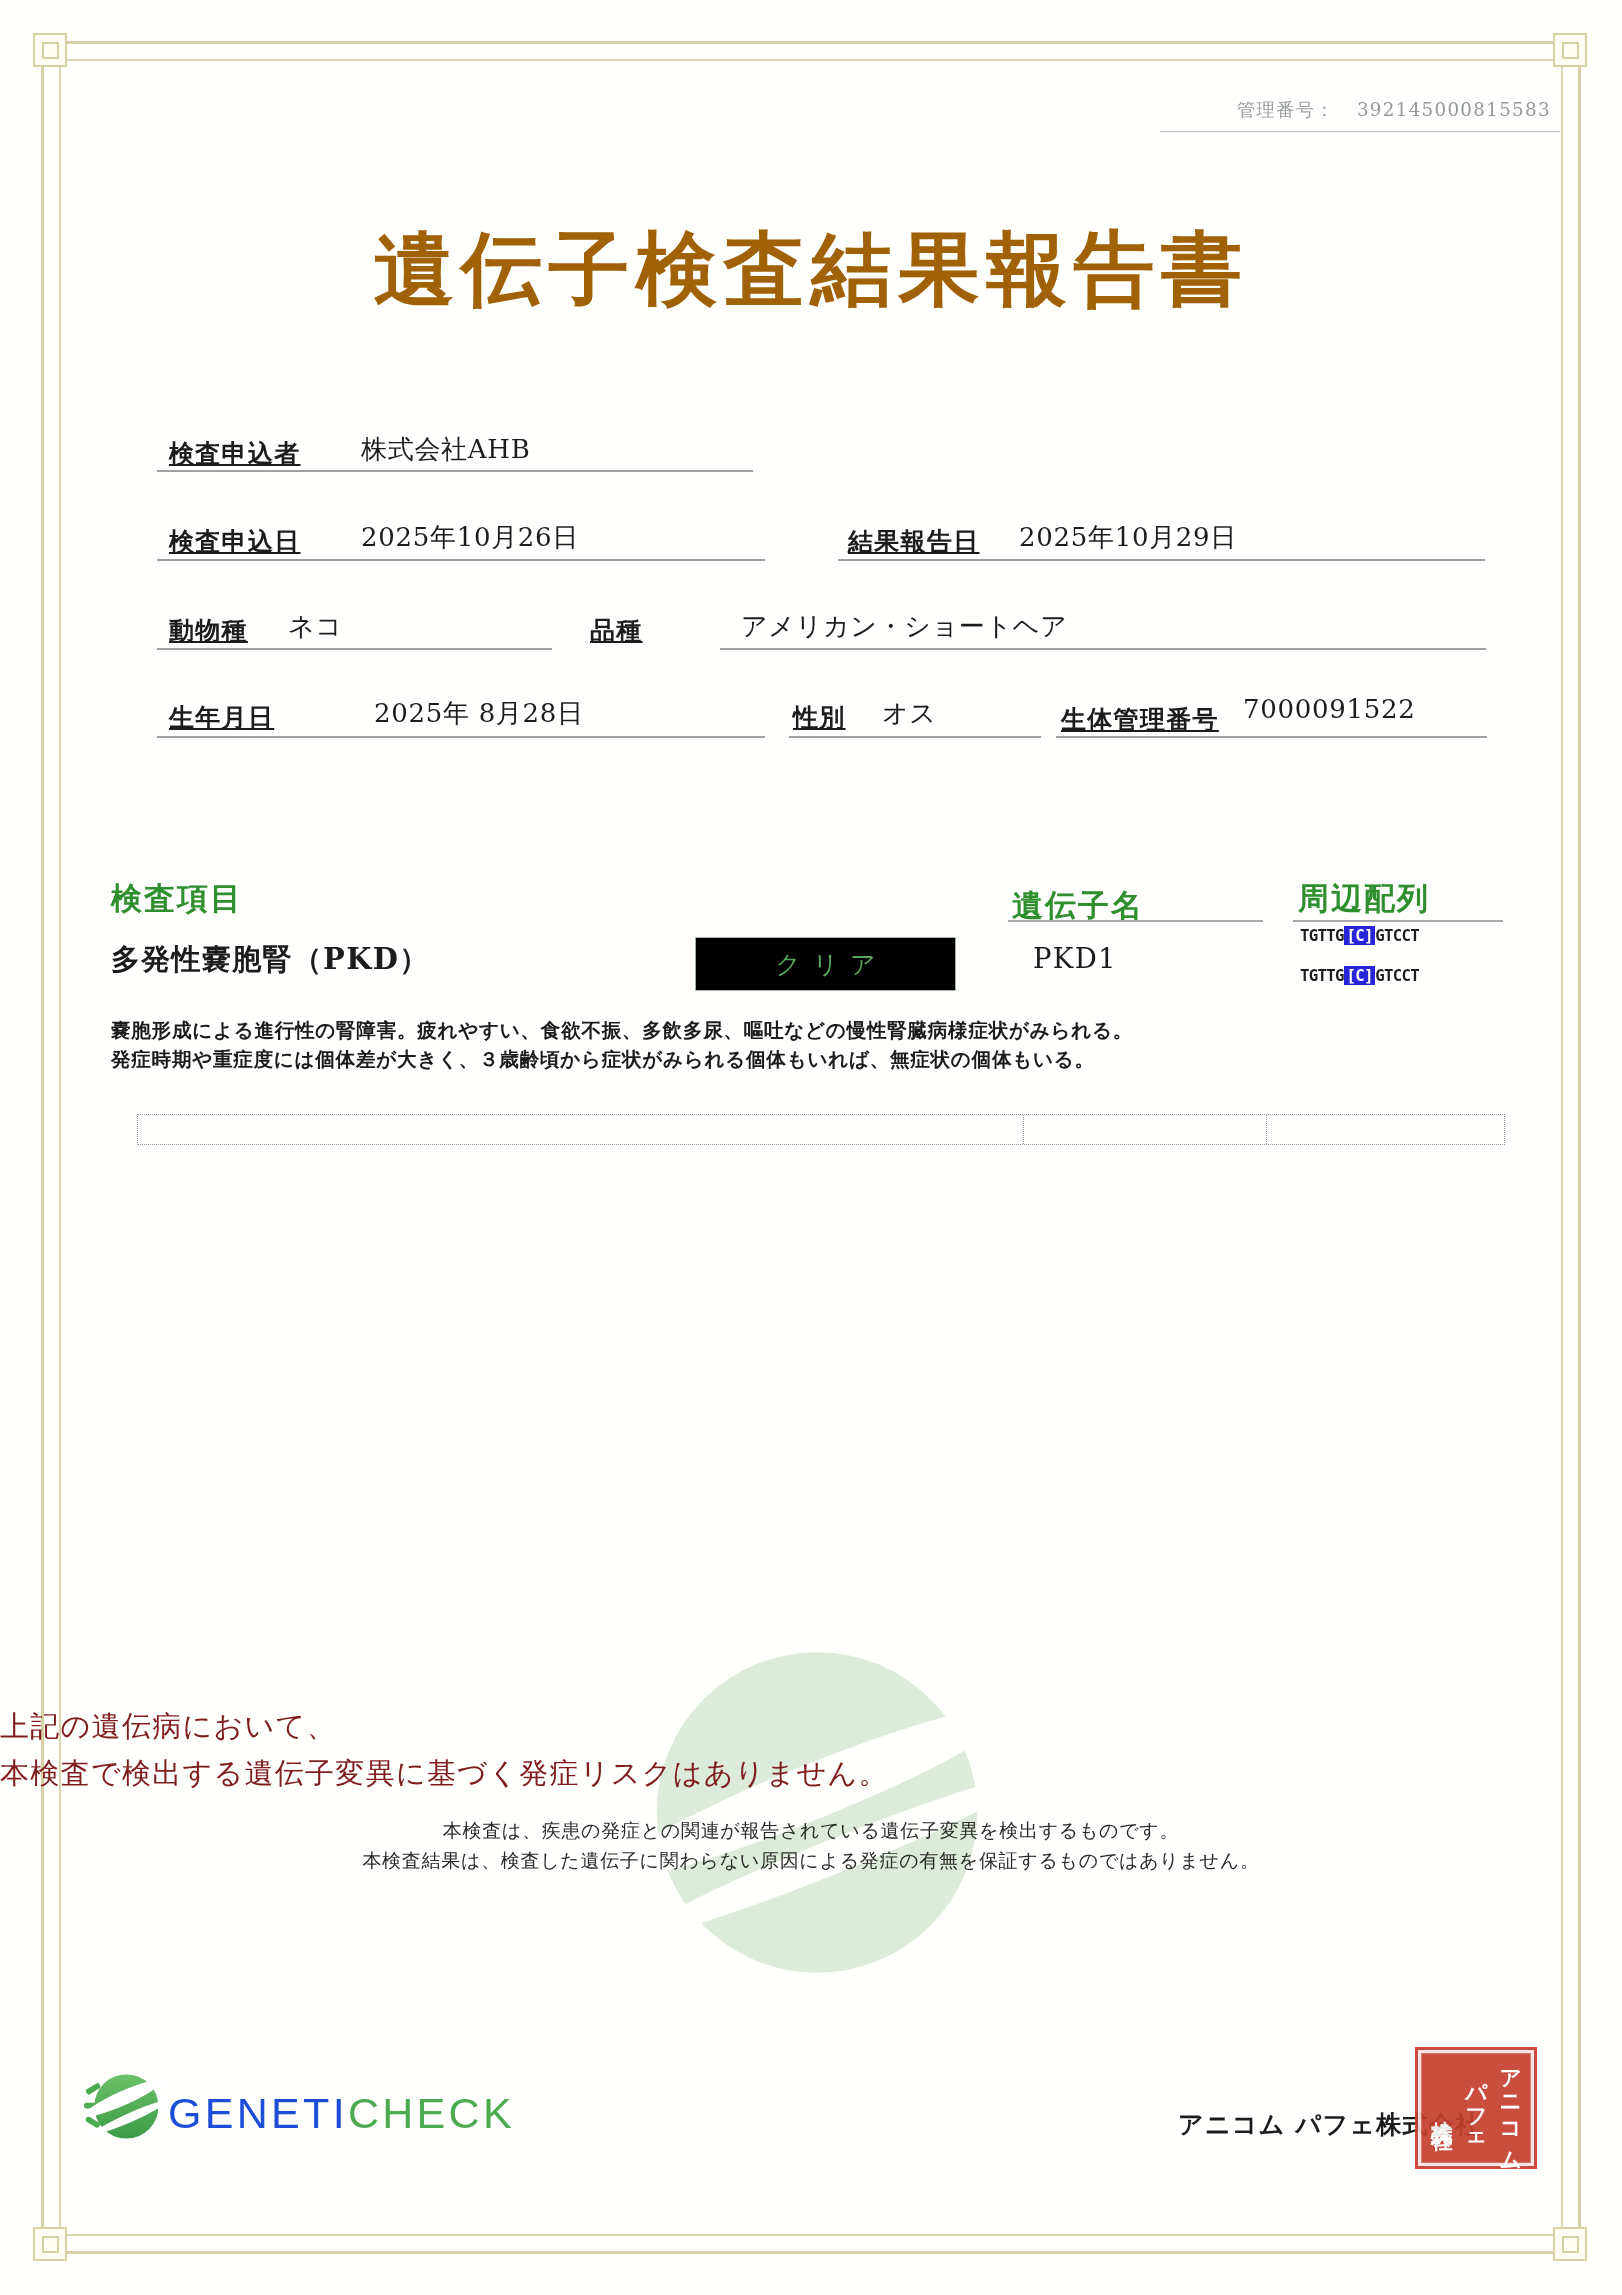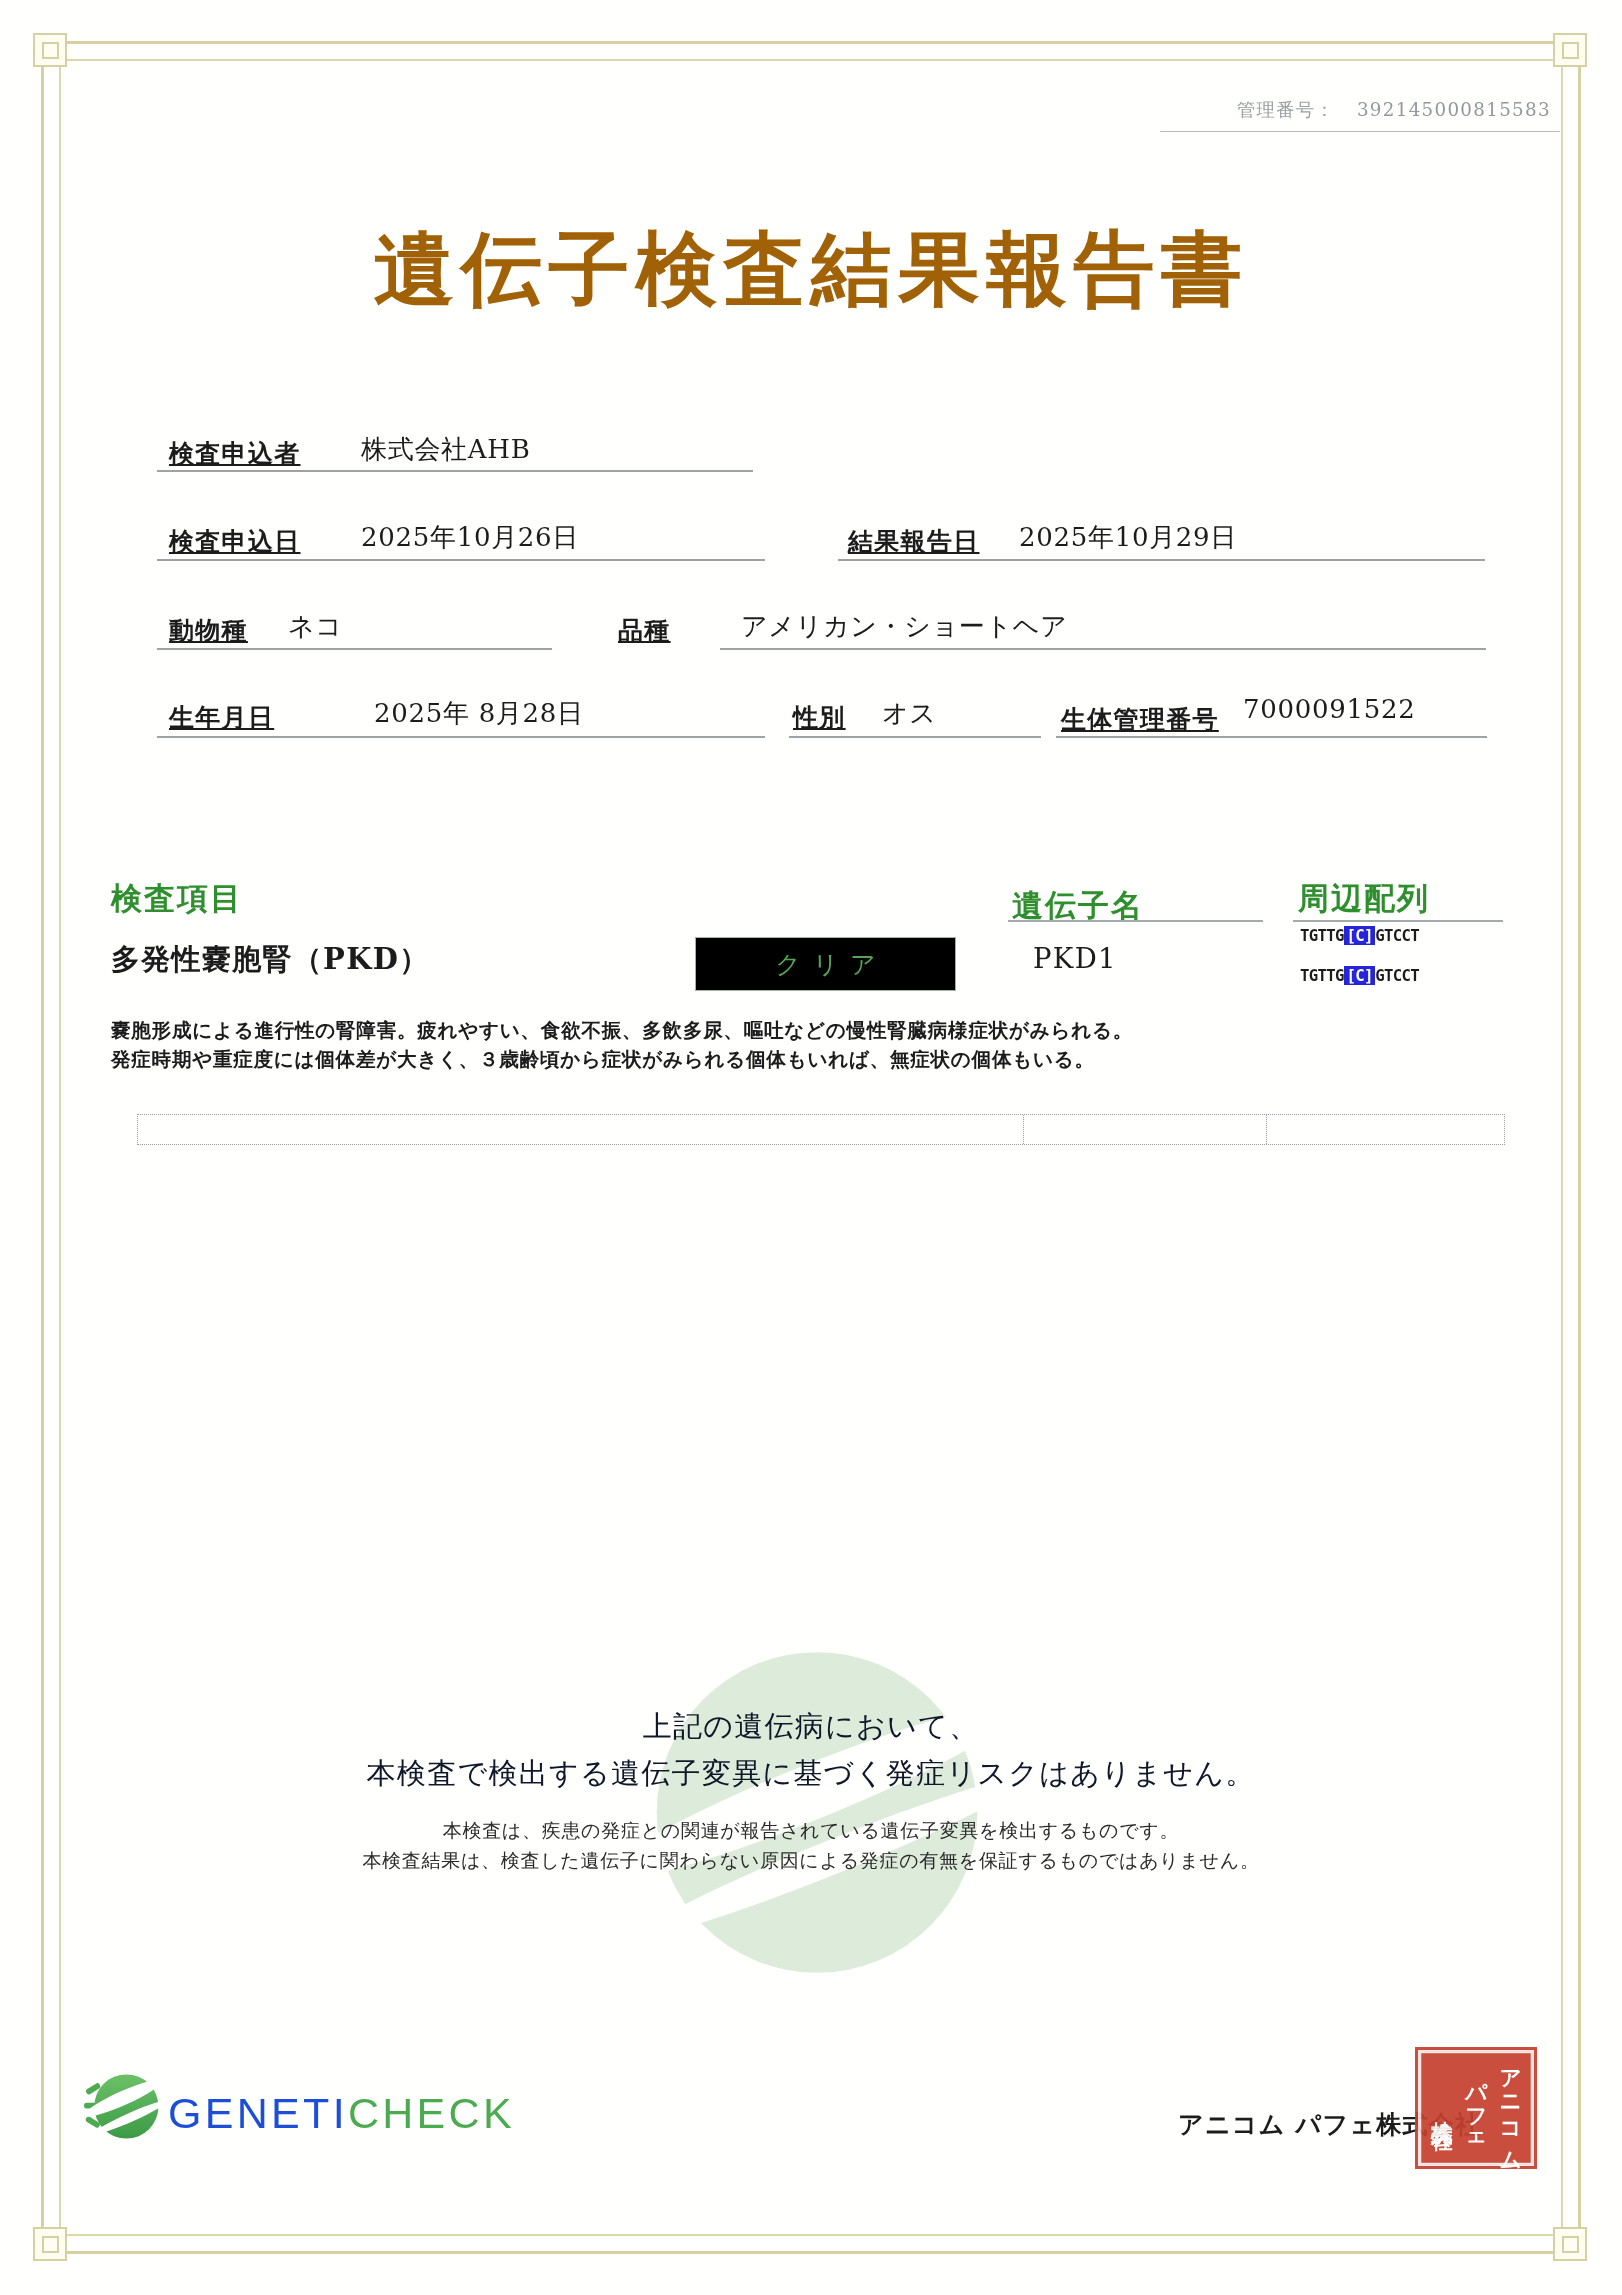--- a/index.html
+++ b/index.html
@@ -28,21 +28,21 @@
   .clear-box{display:flex;align-items:center;justify-content:center;border:1.3px solid #a3b3a3;background:#000000;}
   .clear-box span{font-size:25px;color:#55a555;letter-spacing:11.8px;padding-left:11.8px;}
   .gene{font-size:27.5px;letter-spacing:1.3px;}
   .seq-row{font-family:"DejaVu Sans Mono",monospace;font-size:15.7px;font-weight:bold;letter-spacing:-0.7px;line-height:22px;margin-bottom:17.7px;white-space:nowrap;}
   .seq-var{background:#2626d8;color:#ffffff;padding:0 2px;margin:0 0.7px;}
   .desc{font-size:19.6px;font-weight:bold;line-height:29.4px;letter-spacing:0.7px;}
   .desc-green{color:#2e8b2e;}
   .dotted-box{position:absolute;border-top:1.3px dotted #9aa0a2;border-bottom:1.3px dotted #9aa0a2;border-left:1.3px dotted #9aa0a2;border-right:1.3px dotted #9aa0a2;}
   .dotted-div{position:absolute;top:0;bottom:0;width:0;border-left:1.3px dotted #9aa0a2;}
   
-  .sum-main{width:100%;text-align:center;font-family:"Liberation Sans","DejaVu Sans",sans-serif;font-size:29px;color:#0f172a;letter-spacing:1.3px;}
+  .sum-main{width:100%;font-family:"Liberation Sans","DejaVu Sans",sans-serif;font-size:29px;color:#7f1d1d;letter-spacing:1.3px;}
   .sum-note{width:100%;text-align:center;font-family:"Liberation Sans","DejaVu Sans",sans-serif;font-size:19px;color:#2a2a2a;letter-spacing:0.7px;}
   
   .logo-text{font-family:"Liberation Sans","DejaVu Sans",sans-serif;font-size:43px;font-weight:500;letter-spacing:3.3px;white-space:nowrap;}
   .logo-gray{color:#1d4ed8;}
   .logo-green{color:#4cab50;}
   .company{font-size:25px;font-weight:bold;letter-spacing:1.3px;}
   .seal{
     display:flex;flex-direction:row-reverse;justify-content:space-evenly;align-items:center;
     background:#c5402e;opacity:0.92;border:3.3px solid #c5402e;box-shadow:inset 0 0 0 3.3px rgba(255,255,255,0.85);
   }
@@ -78,21 +78,21 @@
   <span class="abs lbl" style="left:169px;top:525px;">検査申込日</span>
   <span class="abs val" style="left:361px;top:520px;">2025年10月26日</span>
   <div class="line" style="left:157px;top:559px;width:608px;"></div>
   <span class="abs lbl" style="left:848px;top:525px;">結果報告日</span>
   <span class="abs val" style="left:1019px;top:520px;">2025年10月29日</span>
   <div class="line" style="left:838px;top:559px;width:647px;"></div>
 
   <span class="abs lbl" style="left:169px;top:614px;">動物種</span>
   <span class="abs val" style="left:288px;top:609px;">ネコ</span>
   <div class="line" style="left:157px;top:648px;width:395px;"></div>
-  <span class="abs lbl" style="left:618px;top:614px;">品種</span>
+  <span class="abs lbl" style="left:590px;top:614px;">品種</span>
   <span class="abs val" style="left:741px;top:609px;">アメリカン・ショートヘア</span>
   <div class="line" style="left:720px;top:648px;width:766px;"></div>
 
   <span class="abs lbl" style="left:169px;top:701px;">生年月日</span>
   <span class="abs val" style="left:374px;top:696px;">2025年 8月28日</span>
   <div class="line" style="left:157px;top:736px;width:608px;"></div>
   <span class="abs lbl" style="left:793px;top:701px;">性別</span>
   <span class="abs val" style="left:882px;top:696px;">オス</span>
   <div class="line" style="left:789px;top:736px;width:252px;"></div>
   <span class="abs lbl" style="left:1061px;top:703px;">生体管理番号</span>

